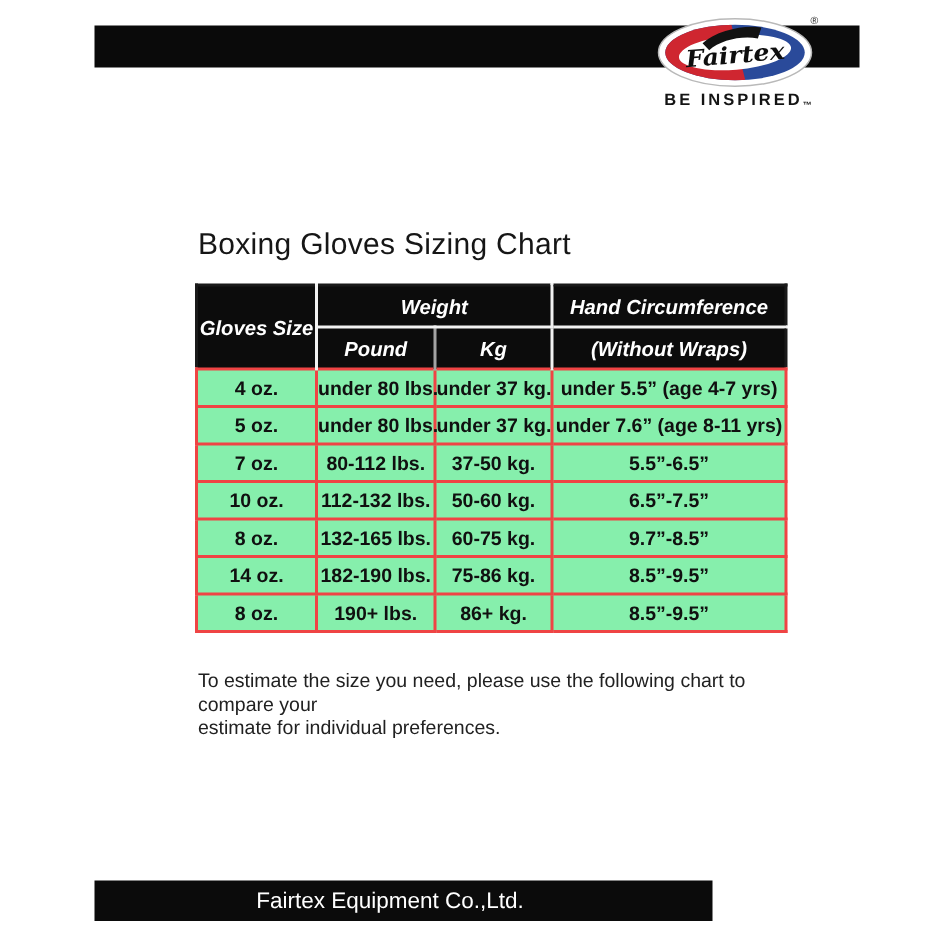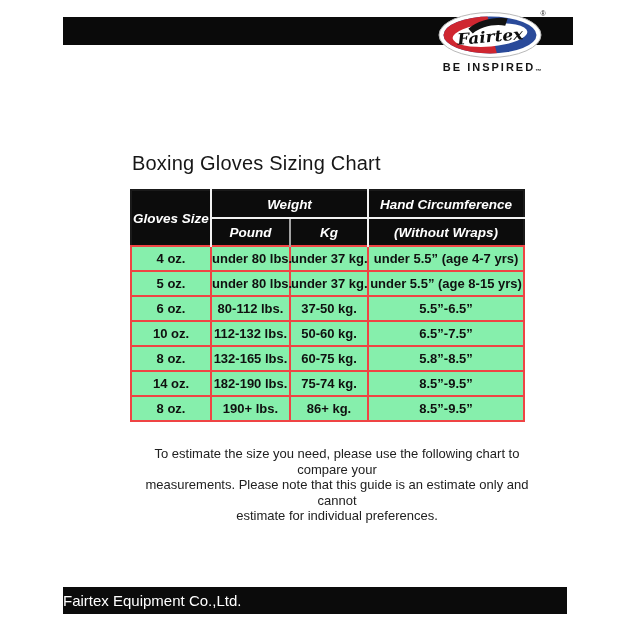--- a/index.html
+++ b/index.html
@@ -97,33 +97,32 @@
   }
 
   
   .note {
     position: absolute;
     left: 132px; top: 446px;
     width: 410px;
     font-size: 13px;
     line-height: 15.5px;
     color: #212121;
-    text-align: center;
   }
 
   
   .footer-bar {
     position: absolute;
     left: 63px; top: 587px;
-    width: 504px; height: 27px;
+    width: 412px; height: 27px;
     background: #0b0b0b;
     color: #ffffff;
     font-size: 15px;
     line-height: 27px;
-    text-align: left;
+    text-align: center;
   }
   .footer-bar span { padding-right: 18px; }
 </style>
 </head>
 <body>
 
 <div class="page">
 
   <div class="brand-bar"></div>
 
@@ -177,58 +176,57 @@
       <tr>
         <td>4 oz.</td>
         <td>under 80 lbs.</td>
         <td>under 37 kg.</td>
         <td>under 5.5” (age 4-7 yrs)</td>
       </tr>
       <tr>
         <td>5 oz.</td>
         <td>under 80 lbs.</td>
         <td>under 37 kg.</td>
-        <td>under 5.5” (age 8-15 yrs)</td>
-      </tr>
-      <tr>
-        <td>6 oz.</td>
+        <td>under 7.6” (age 8-11 yrs)</td>
+      </tr>
+      <tr>
+        <td>7 oz.</td>
         <td>80-112 lbs.</td>
         <td>37-50 kg.</td>
         <td>5.5”-6.5”</td>
       </tr>
       <tr>
         <td>10 oz.</td>
         <td>112-132 lbs.</td>
         <td>50-60 kg.</td>
         <td>6.5”-7.5”</td>
       </tr>
       <tr>
         <td>8 oz.</td>
         <td>132-165 lbs.</td>
         <td>60-75 kg.</td>
-        <td>5.8”-8.5”</td>
+        <td>9.7”-8.5”</td>
       </tr>
       <tr>
         <td>14 oz.</td>
         <td>182-190 lbs.</td>
-        <td>75-74 kg.</td>
+        <td>75-86 kg.</td>
         <td>8.5”-9.5”</td>
       </tr>
       <tr>
         <td>8 oz.</td>
         <td>190+ lbs.</td>
         <td>86+ kg.</td>
         <td>8.5”-9.5”</td>
       </tr>
     </tbody>
   </table>
 
   <div class="note">
     <div>To estimate the size you need, please use the following chart to compare your</div>
-    <div>measurements. Please note that this guide is an estimate only and cannot</div>
     <div>estimate for individual preferences.</div>
   </div>
 
   <div class="footer-bar">
     <span>Fairtex Equipment Co.,Ltd.</span>
   </div>
 
 </div>
 
 </body></html>

